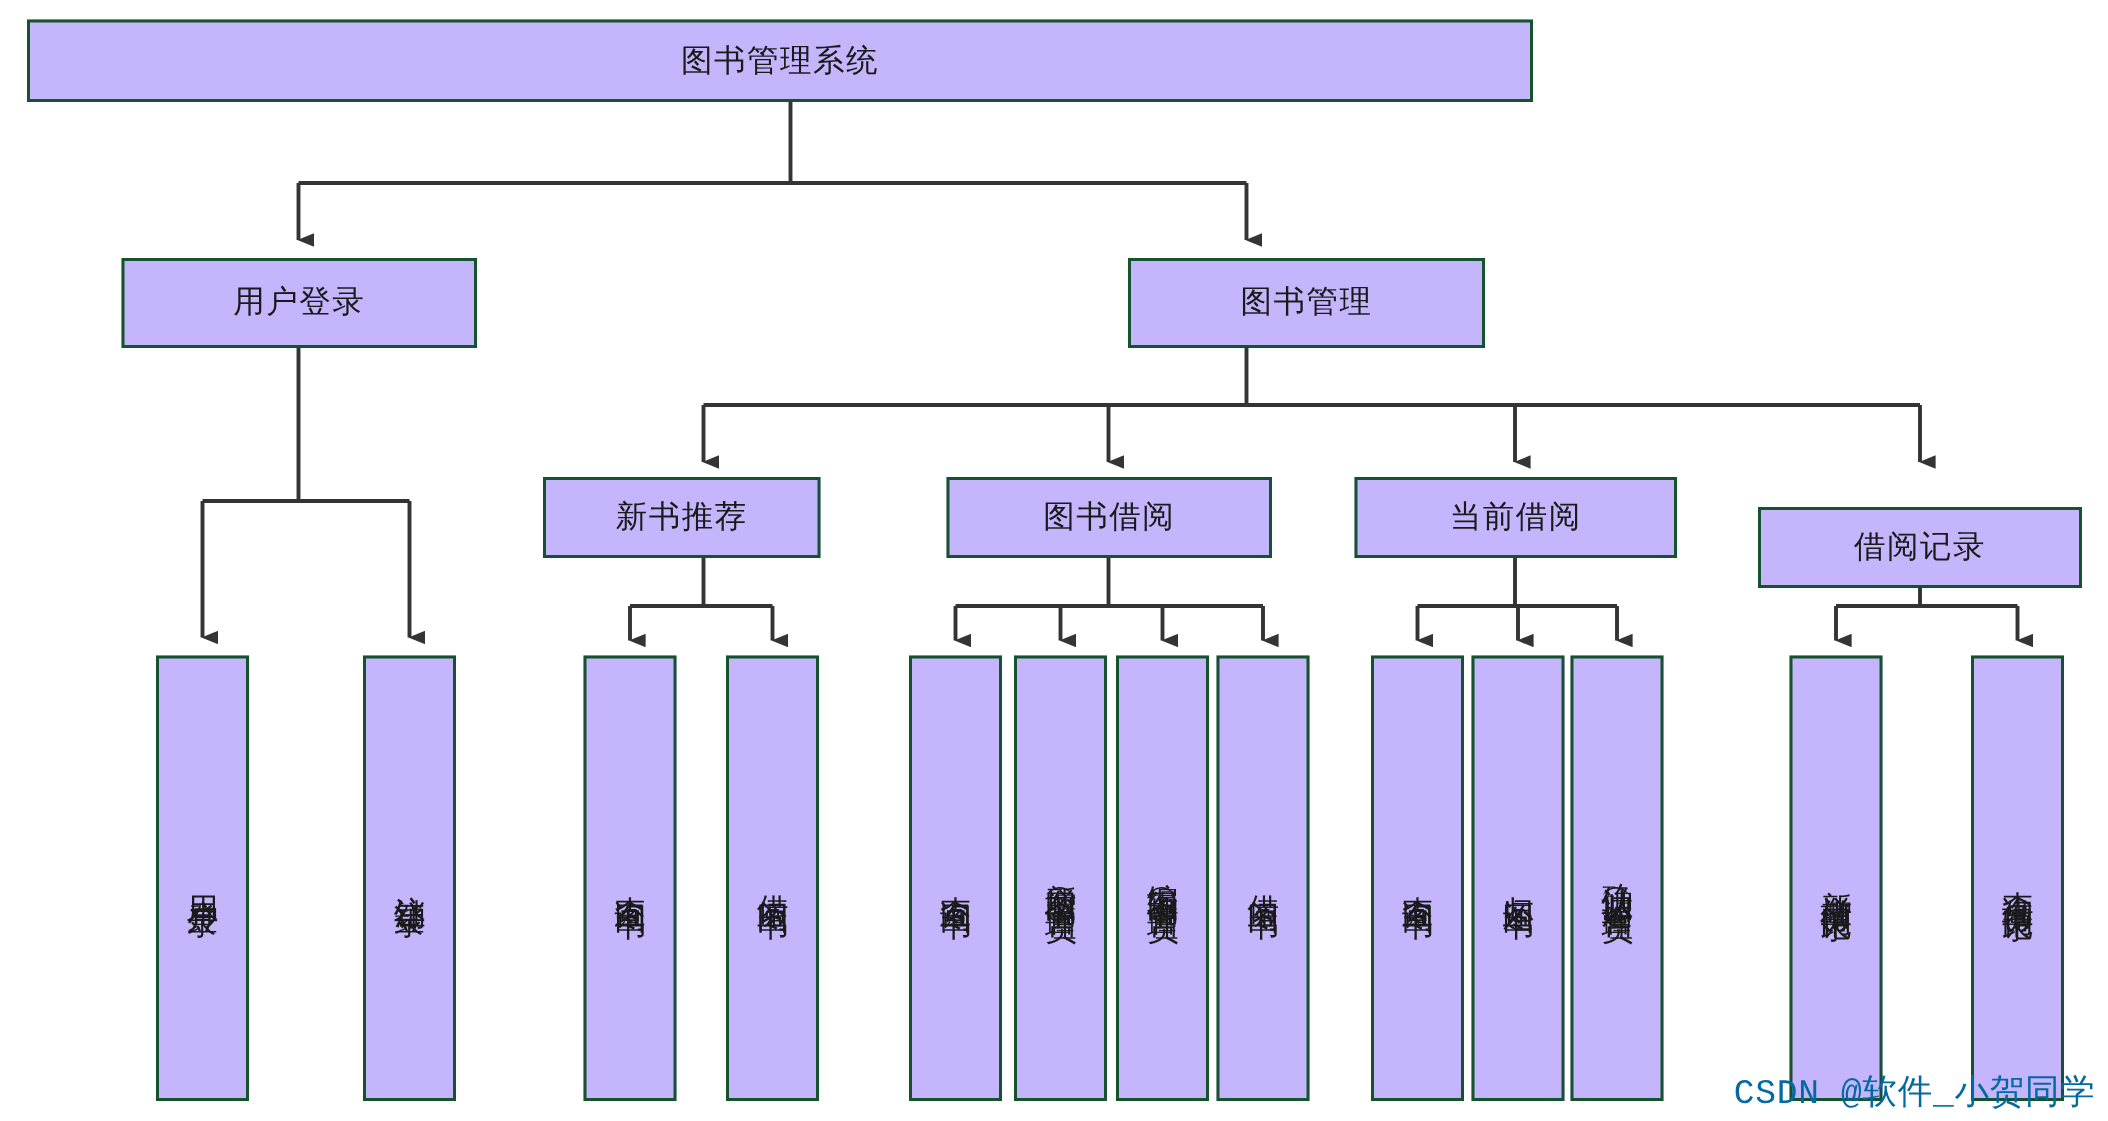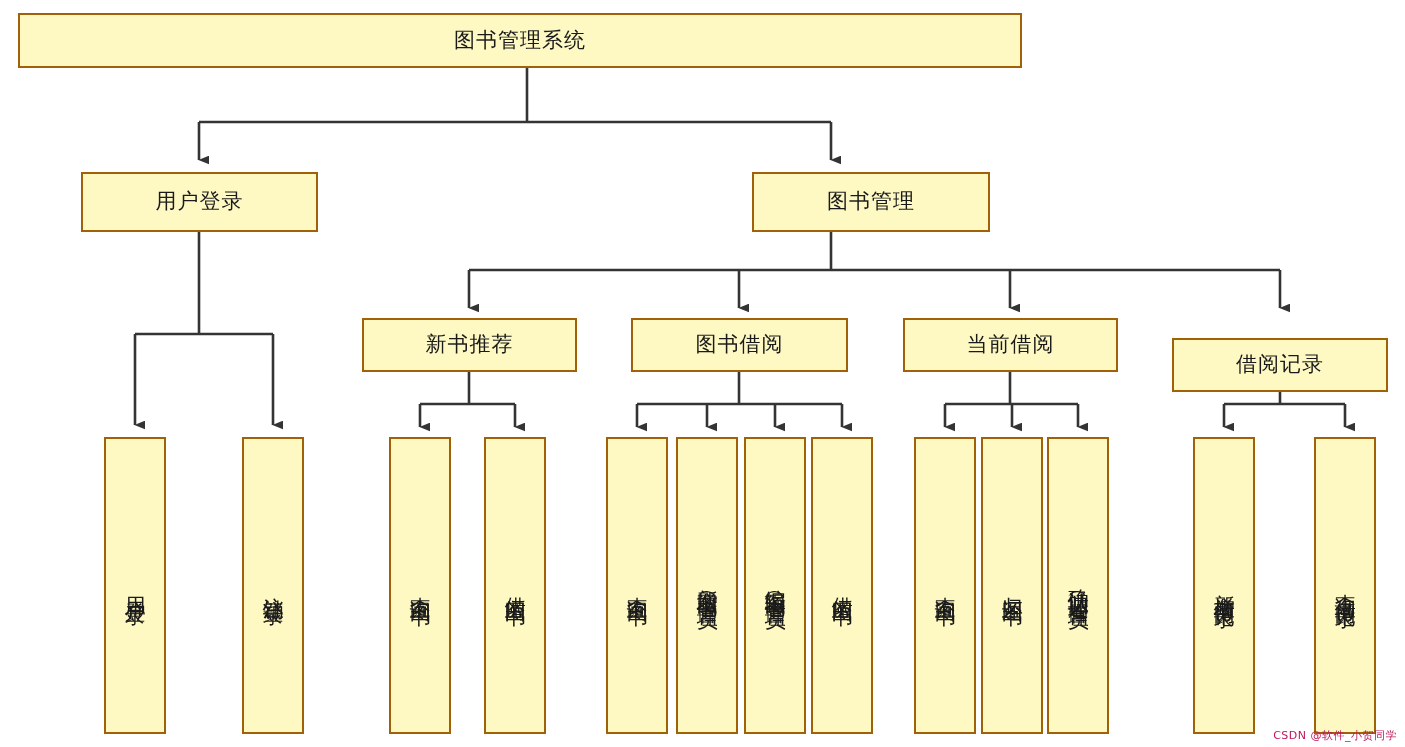--- a/index.html
+++ b/index.html
@@ -22,22 +22,22 @@
   svg.diagram-canvas {
     position: absolute;
     top: 0;
     left: 0;
     width: 1405px;
     height: 747px;
   }
   .node-box {
     position: absolute;
     box-sizing: border-box;
-    border: 2px solid #a16207;
-    background: #fef9c3;
+    border: 2px solid #14532d;
+    background: #c4b5fd;
     display: flex;
     align-items: center;
     justify-content: center;
     overflow: hidden;
   }
   .node-label-h {
     font-size: 21px;
     color: #1a1a1a;
     letter-spacing: 1px;
     line-height: 1.2;
@@ -55,25 +55,26 @@
     white-space: nowrap;
   }
   .leaf-box {
     align-items: center;
     justify-content: center;
   }
   .watermark {
     position: absolute;
     right: 8px;
     bottom: 4px;
-    font-size: 11px;
-    color: #be185d;
+    font-size: 23px;
+    color: #0369a1;
     letter-spacing: 0.5px;
     white-space: nowrap;
     pointer-events: none;
+    font-family: Liberation Mono, monospace;
   }
 </style>
 </head>
 <body>
 
 <div id="diagram-root">
 
   <svg class="diagram-canvas" viewBox="0 0 1405 747" xmlns="http://www.w3.org/2000/svg">
     <defs>
       <marker id="arrowhead" markerWidth="9" markerHeight="11" refX="4.5" refY="10.4" orient="auto" markerUnits="userSpaceOnUse">
@@ -129,21 +130,21 @@
     <span class="node-label-h">图书管理系统</span>
   </div>
 
   <div class="node-box" style="left:81px; top:172px; width:237px; height:60px;">
     <span class="node-label-h">用户登录</span>
   </div>
   <div class="node-box" style="left:712px; top:172px; width:238px; height:60px;margin-left:40px;">
     <span class="node-label-h">图书管理</span>
   </div>
 
-  <div class="node-box" style="left:362px; top:318px; width:215px; height:54px;align-items:center;">
+  <div class="node-box" style="left:362px; top:318px; width:185px; height:54px;align-items:center;">
     <span class="node-label-h">新书推荐</span>
   </div>
   <div class="node-box" style="left:903px; top:318px; width:215px; height:54px;">
     <span class="node-label-h">当前借阅</span>
   </div>
   <div class="node-box" style="left:631px; top:318px; width:217px; height:54px;">
     <span class="node-label-h">图书借阅</span>
   </div>
   <div class="node-box" style="left:1172px; top:318px; width:216px; height:54px;margin-top:20px;">
     <span class="node-label-h">借阅记录</span>

